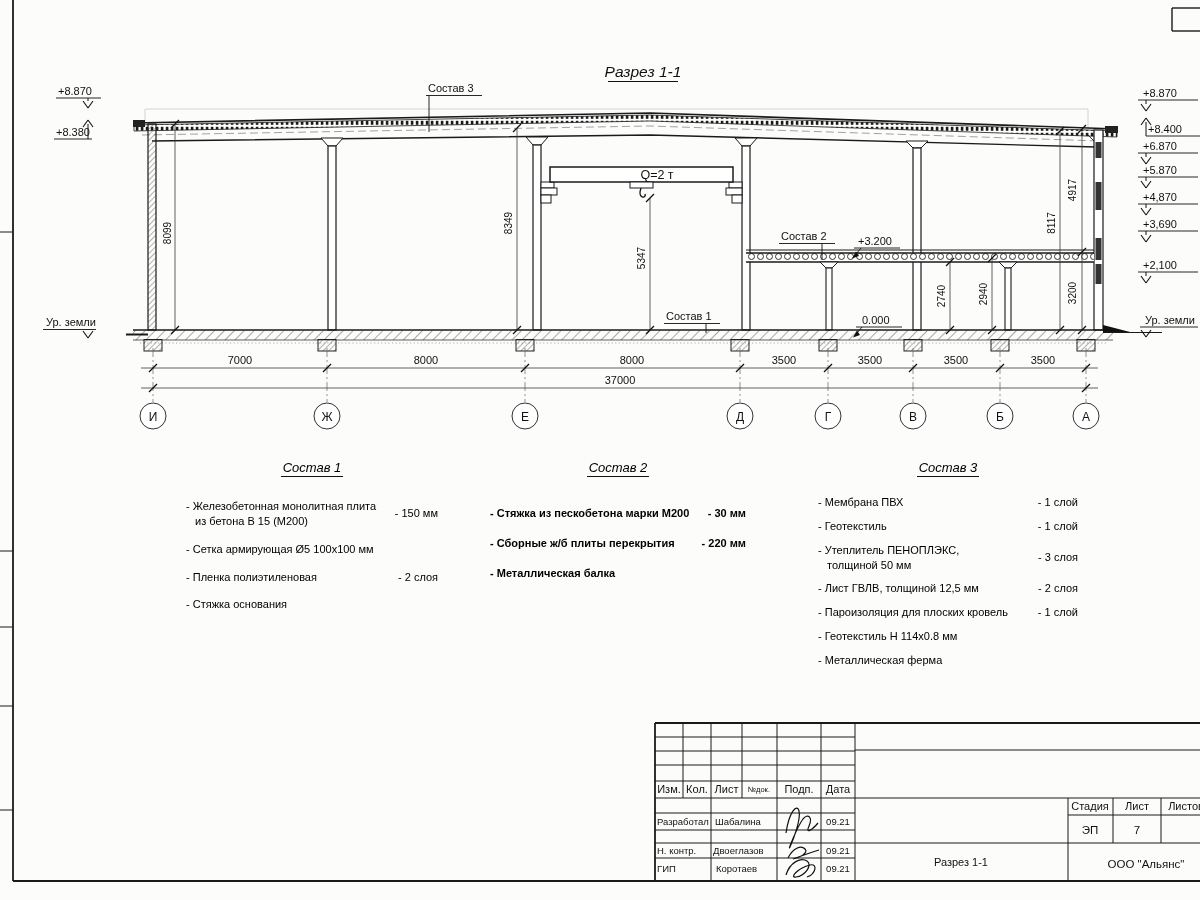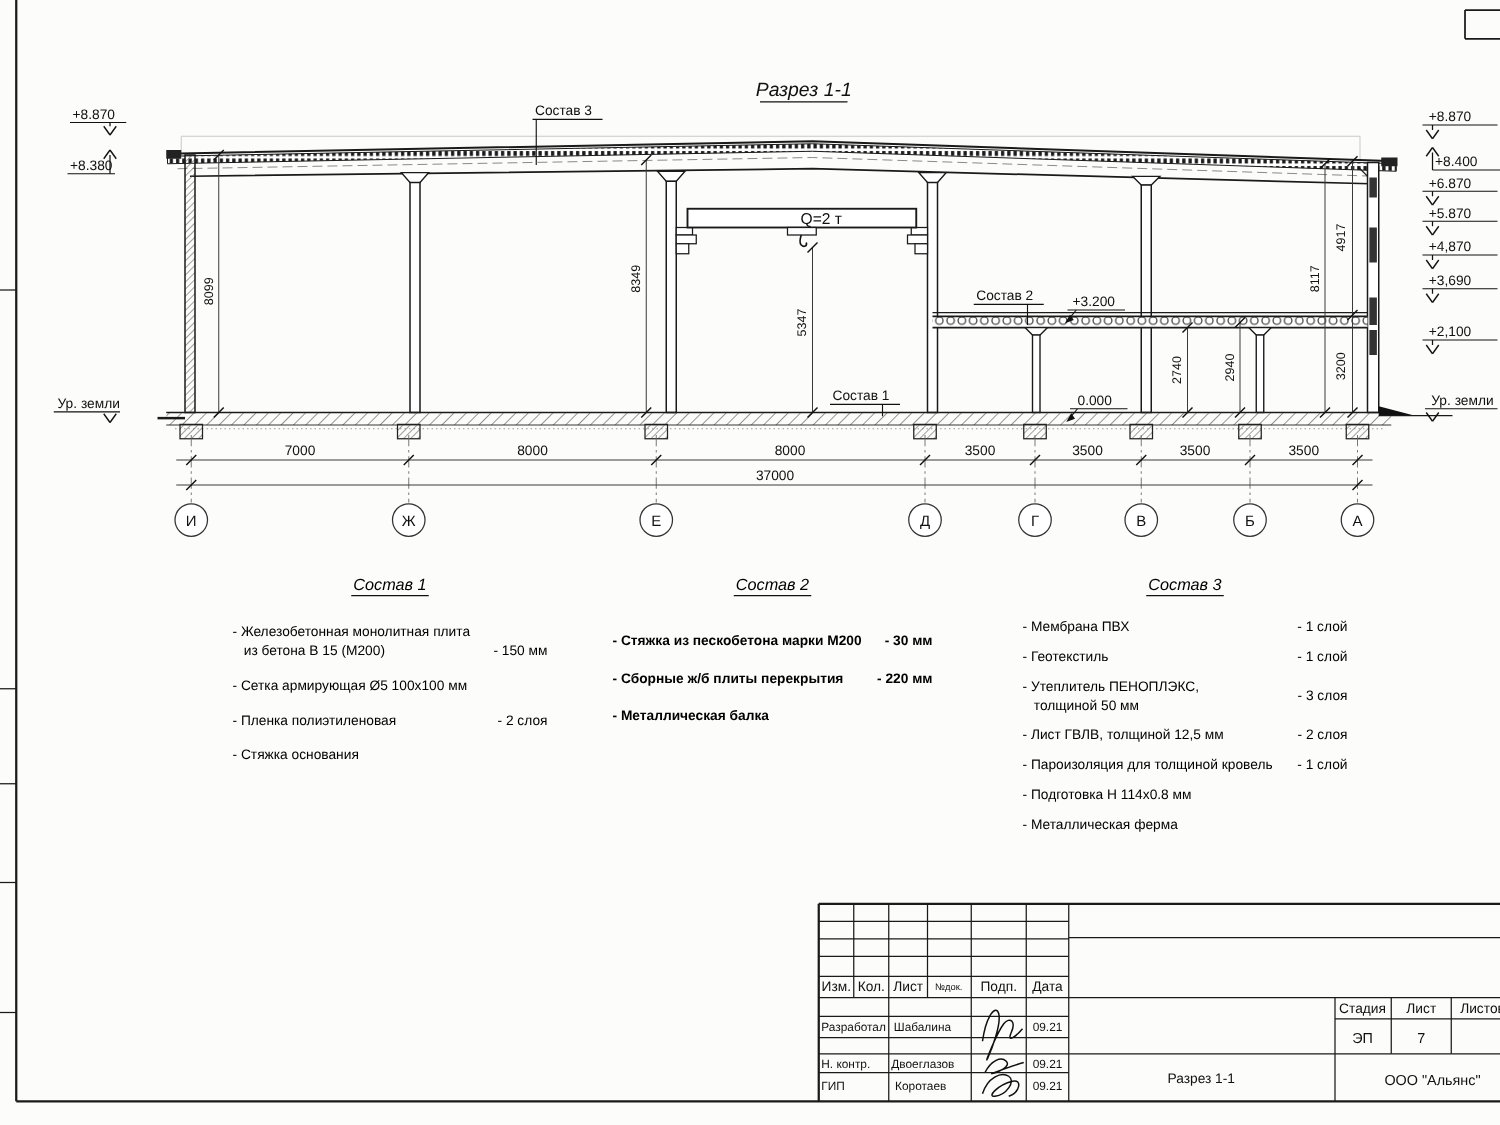--- a/index.html
+++ b/index.html
@@ -18,21 +18,21 @@
   
   .sostav{position:absolute;z-index:2;}
   .sostav-title{font-size:13px;font-style:italic;text-align:center;}
   .sostav-title span{border-bottom:1px solid #111;padding:0 2px 1px 2px;}
   .sostav-item{display:flex;justify-content:space-between;align-items:flex-end;
                font-size:11px;line-height:1.35;}
   .itxt{white-space:pre-line;padding-left:9px;text-indent:-9px;}
   .ival{white-space:nowrap;padding-left:6px;}
   .s1{left:186px;top:460px;width:252px;}
   .s1 .sostav-title{margin-bottom:24px;}
-  .s1 .sostav-item{margin-bottom:13px;}
+  .s1 .sostav-item{margin-bottom:13px;align-items:center;}
   .s2{left:490px;top:460px;width:256px;}
   .s2 .sostav-title{margin-bottom:31px;}
   .s2 .sostav-item{margin-bottom:15px;font-weight:bold;}
   .s3{left:818px;top:460px;width:260px;}
   .s3 .sostav-title{margin-bottom:20px;}
   .s3 .sostav-item{margin-bottom:9px;align-items:center;}
 </style>
 </head>
 <body>
 
@@ -453,25 +453,25 @@
     <div class="sostav-item">
       <div class="itxt">- Утеплитель ПЕНОПЛЭКС,
 толщиной 50 мм</div>
       <div class="ival">- 3 слоя</div>
     </div>
     <div class="sostav-item">
       <div class="itxt">- Лист ГВЛВ, толщиной 12,5 мм</div>
       <div class="ival">- 2 слоя</div>
     </div>
     <div class="sostav-item">
-      <div class="itxt">- Пароизоляция для толщиной кровель</div>
+      <div class="itxt">- Пароизоляция для плоских кровель</div>
       <div class="ival">- 1 слой</div>
     </div>
     <div class="sostav-item">
-      <div class="itxt">- Подготовка Н 114х0.8 мм</div>
+      <div class="itxt">- Геотекстиль Н 114х0.8 мм</div>
       <div class="ival"></div>
     </div>
     <div class="sostav-item">
       <div class="itxt">- Металлическая ферма</div>
       <div class="ival"></div>
     </div>
   </div>
 
 </div>
 

